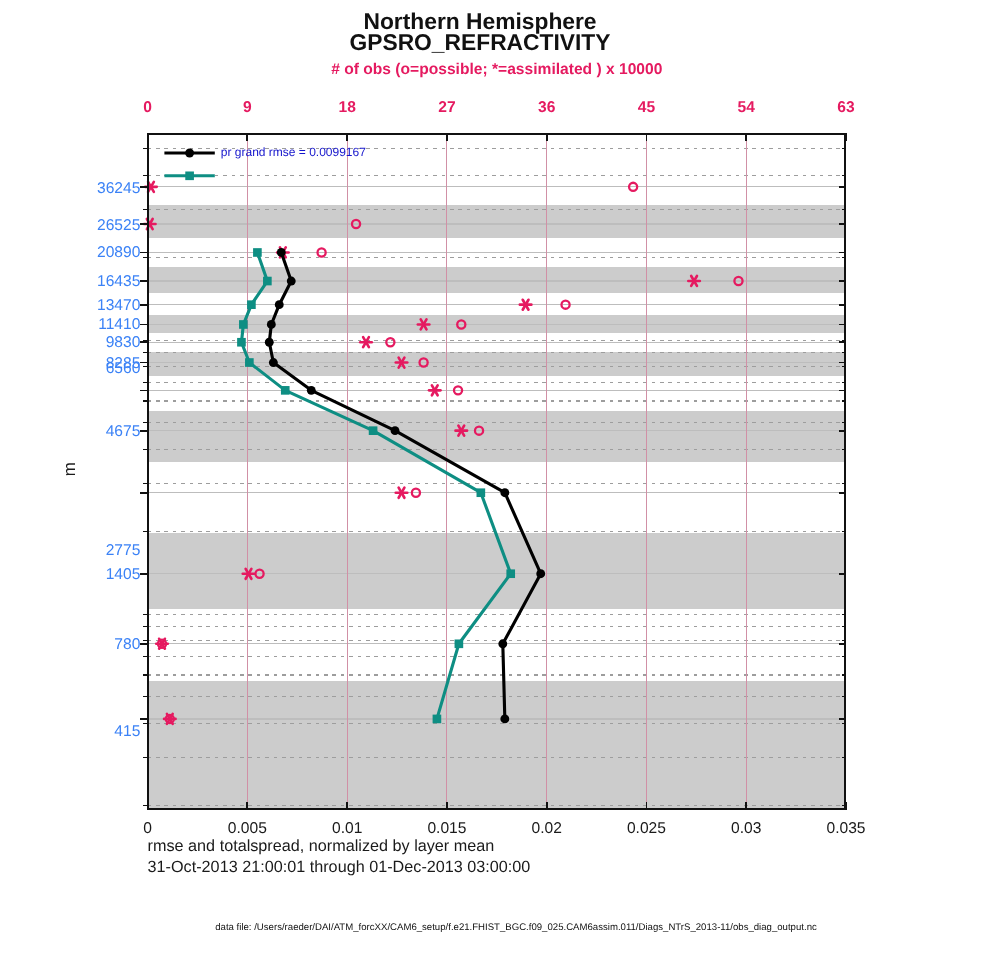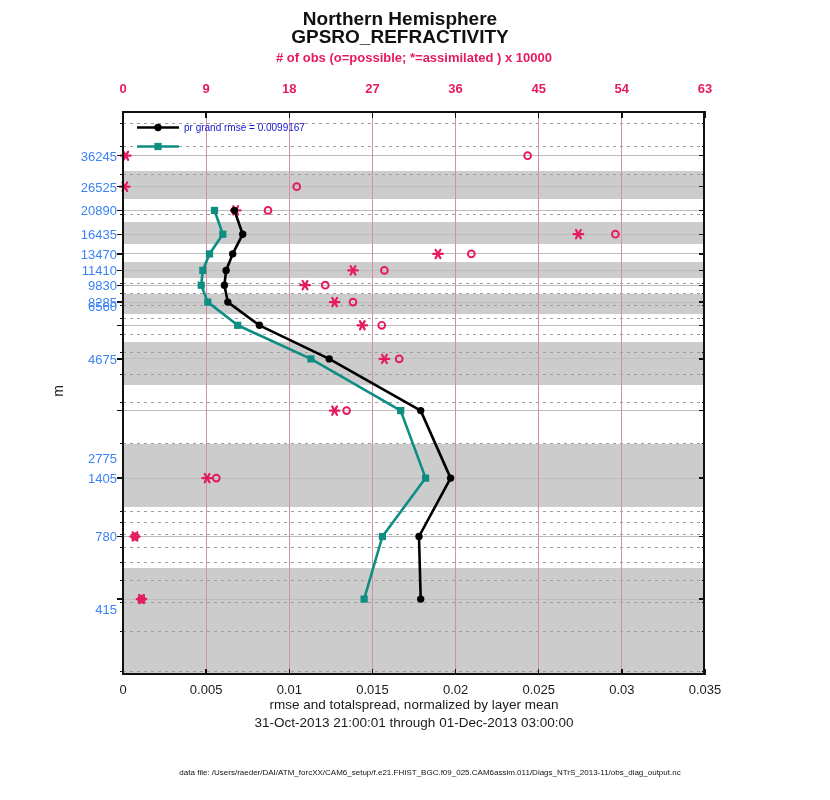--- a/index.html
+++ b/index.html
@@ -25,21 +25,21 @@
   }
   .ytick {
     position:absolute; left:37px; width:80px; text-align:right;
     transform:translateY(-50%); font-size:13px; color:#3b82f6;
   }
   .ylabel {
     position:absolute; left:52px; top:383px; font-size:14px; color:#1a1a1a;
     transform:rotate(-90deg); transform-origin:center;
   }
   .xlabel {
-    position:absolute; left:123px; width:582px; text-align:center;
+    position:absolute; left:123px; width:582px; 
     font-size:13.5px; color:#1a1a1a;
   }
   .legend-row { position:absolute; left:136px; height:14px; display:flex; align-items:center; }
   .legend-row svg { width:44px; height:13px; display:block; }
   .legend-text { margin-left:4px; font-size:10px; color:var(--legendblue); white-space:nowrap; }
   .footer {
     position:absolute; top:768px; left:30px; width:800px; text-align:center;
     font-size:8px; color:#111; white-space:nowrap;
   }
   #plot-svg { position:absolute; left:113px; top:111px; overflow:visible; }

